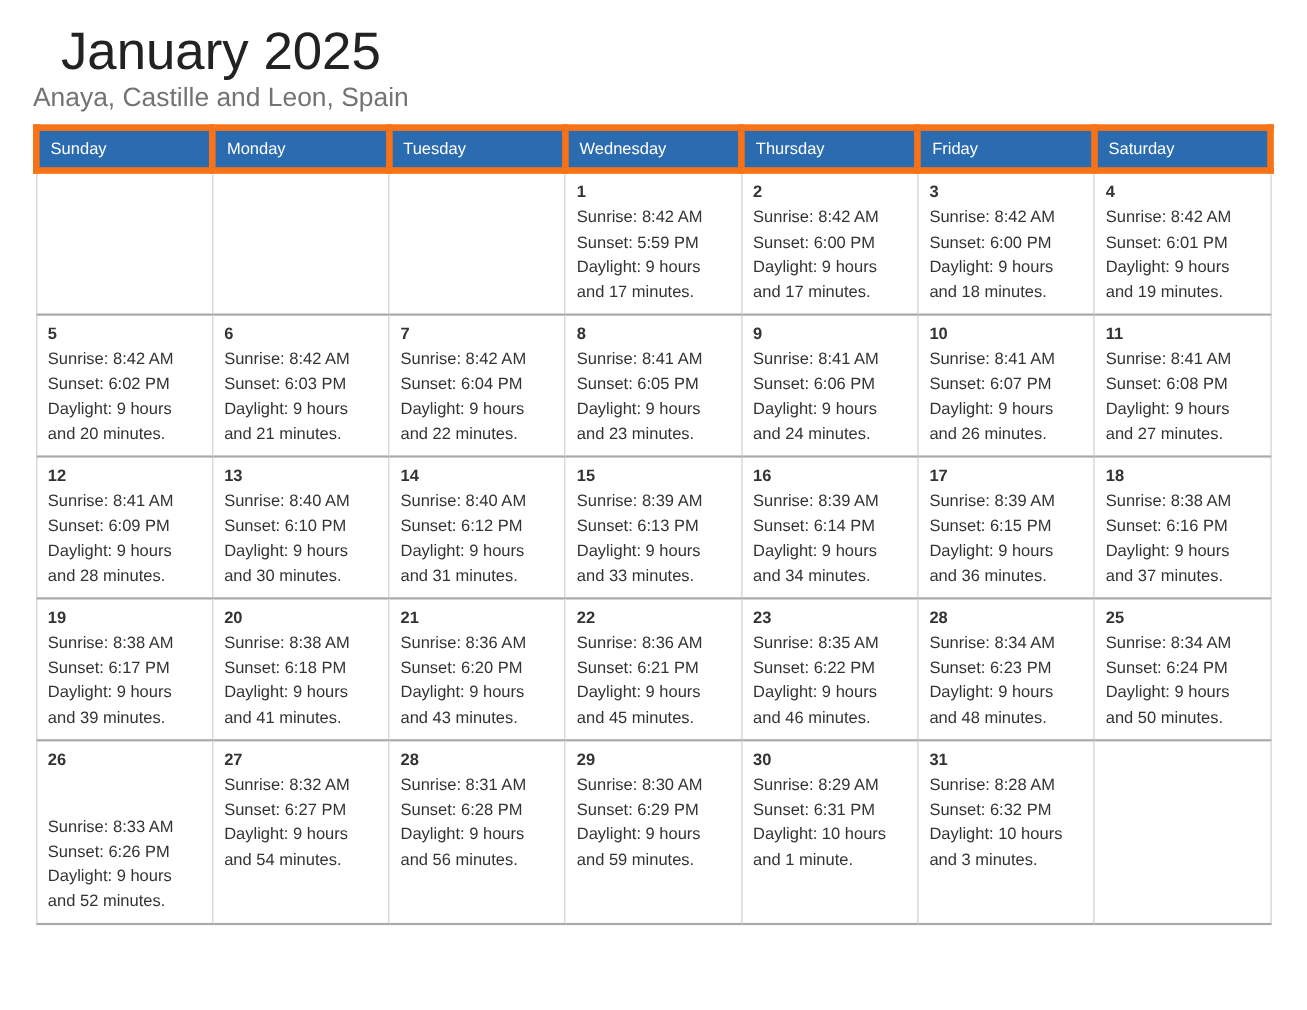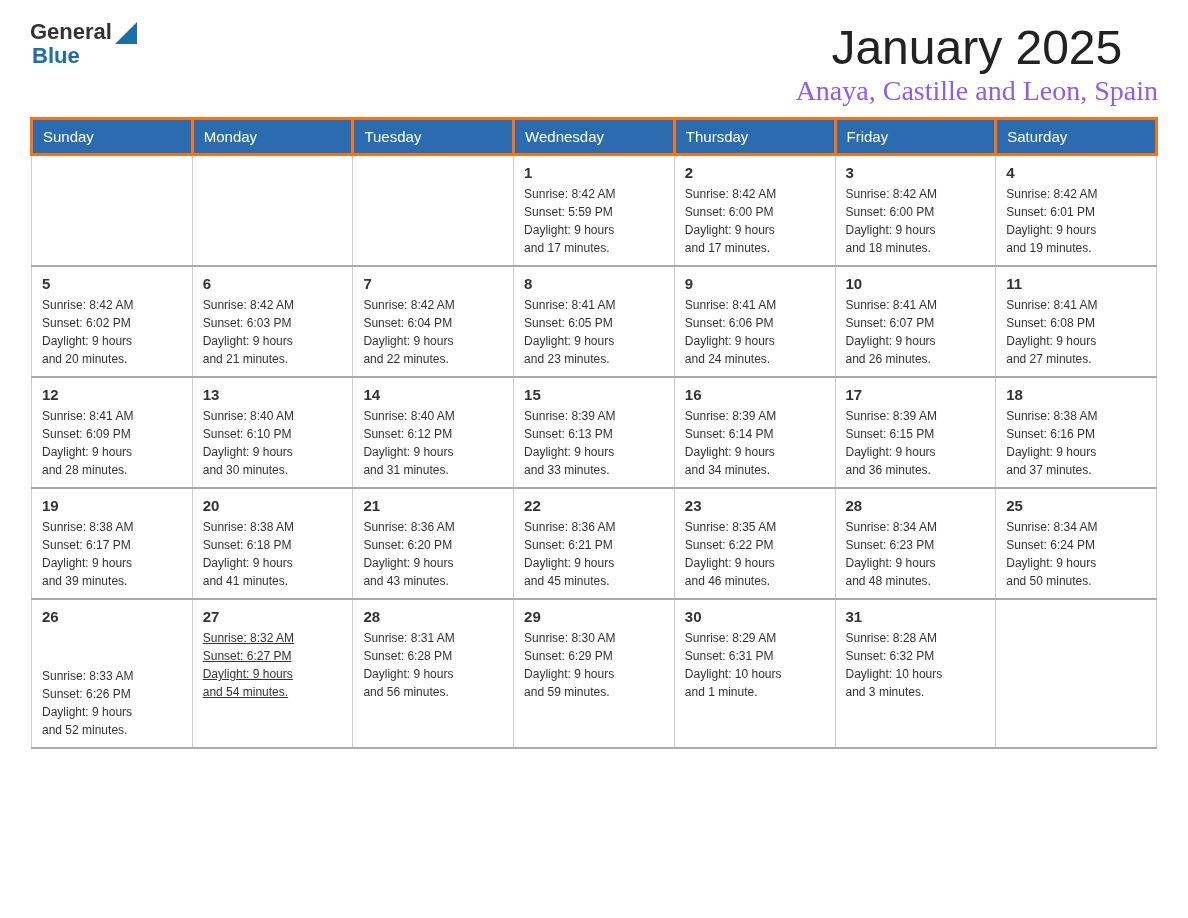--- a/index.html
+++ b/index.html
@@ -33,81 +33,69 @@
     }
     .title-section {
       text-align: center;
     }
     .calendar-title {
       font-size: 48px;
       font-weight: normal;
       color: #222;
     }
     .calendar-subtitle {
-      font-size: 28px;
-      color: #8b5cf6;
-      font-family: Liberation Serif, serif;
+      font-size: 24px;
+      color: #737373;
     }
     .calendar {
       width: 100%;
       border-collapse: collapse;
       margin-top: 10px;
     }
     .calendar th {
       background-color: #2b6cb0;
       color: #fff;
       padding: 8px 10px;
       text-align: left;
       font-size: 15px;
       font-weight: normal;
-      border: 3px solid #f97316;
+      border: 6px solid #f97316;
     }
     .calendar td {
       vertical-align: top;
       padding: 8px 10px;
       border: 1px solid #ccc;
       font-size: 13px;
       color: #333;
       width: calc(100% / 7);
       min-height: 90px;
       height: 110px;
     }
     .calendar td .day-number {
       font-size: 15px;
       font-weight: bold;
       display: block;
       margin-bottom: 4px;
     }
     .calendar td .day-info {
-      font-size: 12px;
+      font-size: 15px;
       line-height: 1.5;
       color: #333;
     }
     .calendar tr.week-row td {
       border-bottom: 2px solid #aaa;
     }
     .empty-cell {
       background: #fff;
     }
   </style>
 </head>
 <body>
 
 <div class="header">
-  <div class="logo">
-    <div style="display:flex; flex-direction:column; line-height:1.1;">
-      <div style="display:flex; align-items:center;">
-        <span class="logo-text-general">General</span>
-        <svg width="22" height="22" viewBox="0 0 22 22" style="margin-left:3px; margin-top:2px;">
-          <polygon points="0,22 22,22 22,0" fill="#1a6fa8"></polygon>
-        </svg>
-      </div>
-      <span class="logo-text-blue" style="margin-left:2px;">Blue</span>
-    </div>
-  </div>
   <div class="title-section">
     <div class="calendar-title">January 2025</div>
     <div class="calendar-subtitle">Anaya, Castille and Leon, Spain</div>
   </div>
 </div>
 
 <table class="calendar">
   <thead>
     <tr>
       <th>Sunday</th>
@@ -309,21 +297,21 @@
       <tr class="week-row">
         <td>
           <span class="day-number">26</span>
           <div class="day-info" style="white-space: pre-line; margin-top: 42px;">Sunrise: 8:33 AM
 Sunset: 6:26 PM
 Daylight: 9 hours
 and 52 minutes.</div>
         </td>
         <td>
           <span class="day-number">27</span>
-          <div class="day-info" style="white-space: pre-line; text-decoration: underline;">Sunrise: 8:32 AM
+          <div class="day-info" style="white-space: pre-line;">Sunrise: 8:32 AM
 Sunset: 6:27 PM
 Daylight: 9 hours
 and 54 minutes.</div>
         </td>
         <td>
           <span class="day-number">28</span>
           <div class="day-info" style="white-space: pre-line;">Sunrise: 8:31 AM
 Sunset: 6:28 PM
 Daylight: 9 hours
 and 56 minutes.</div>

